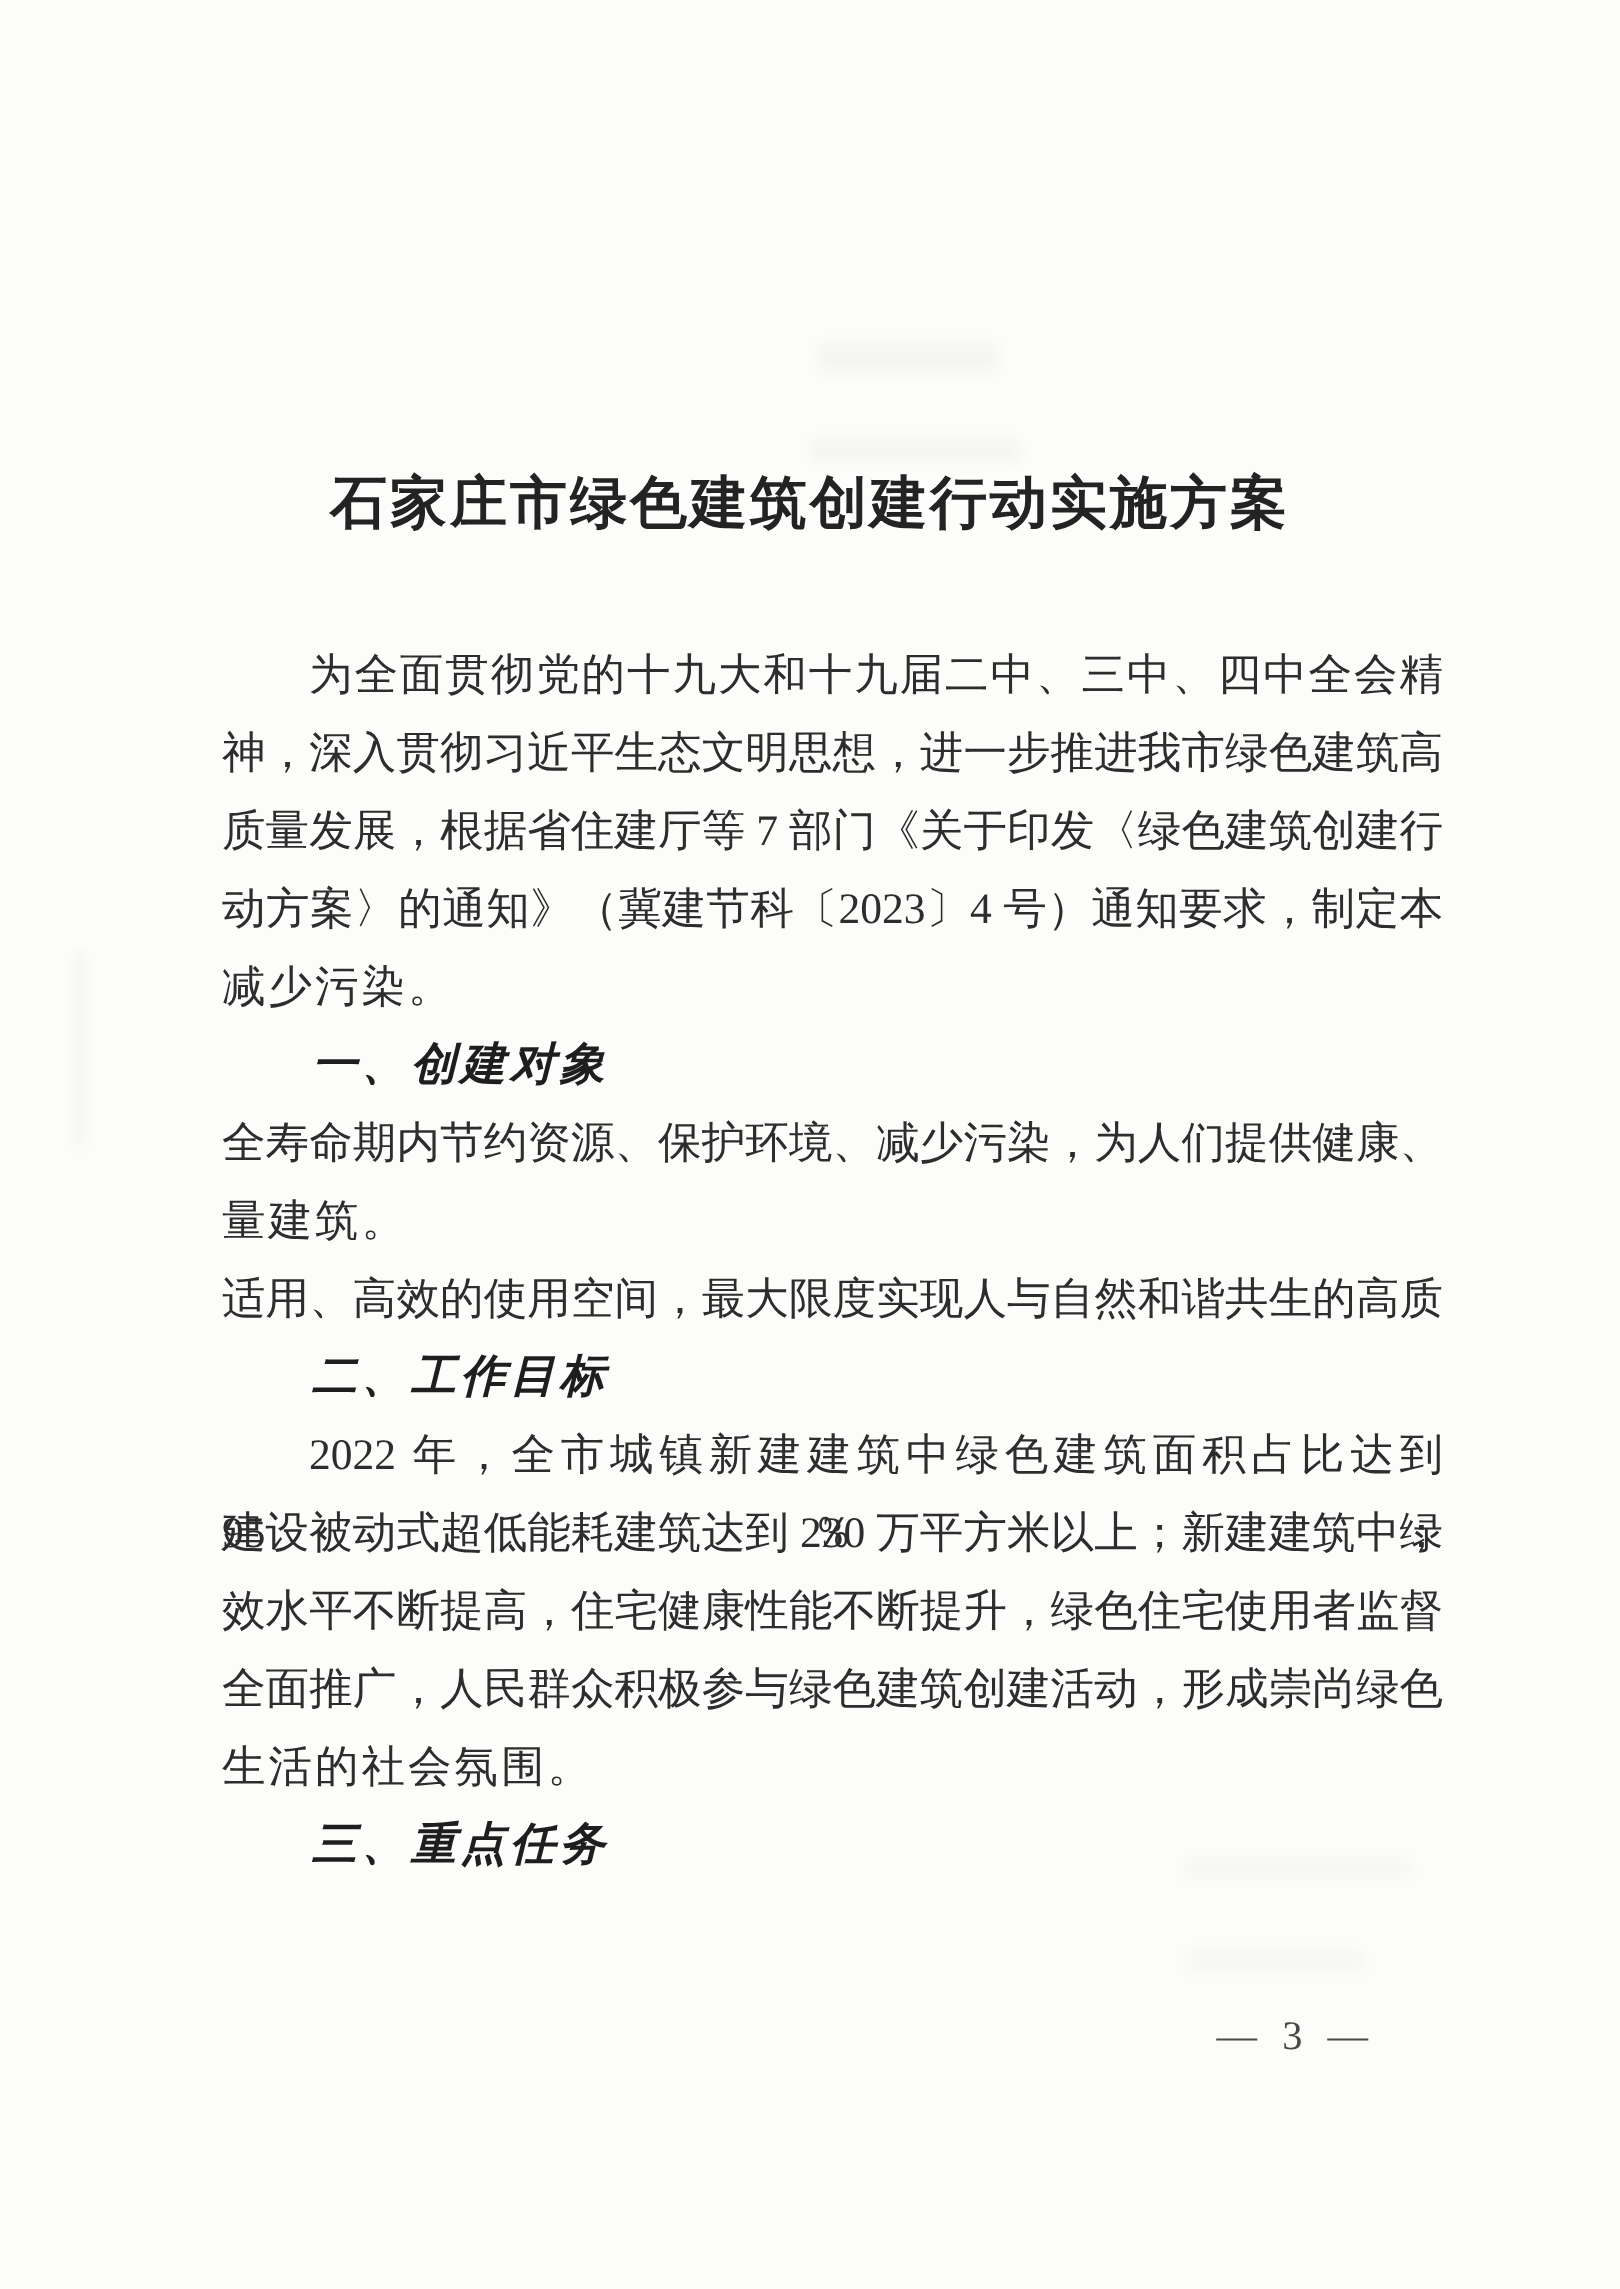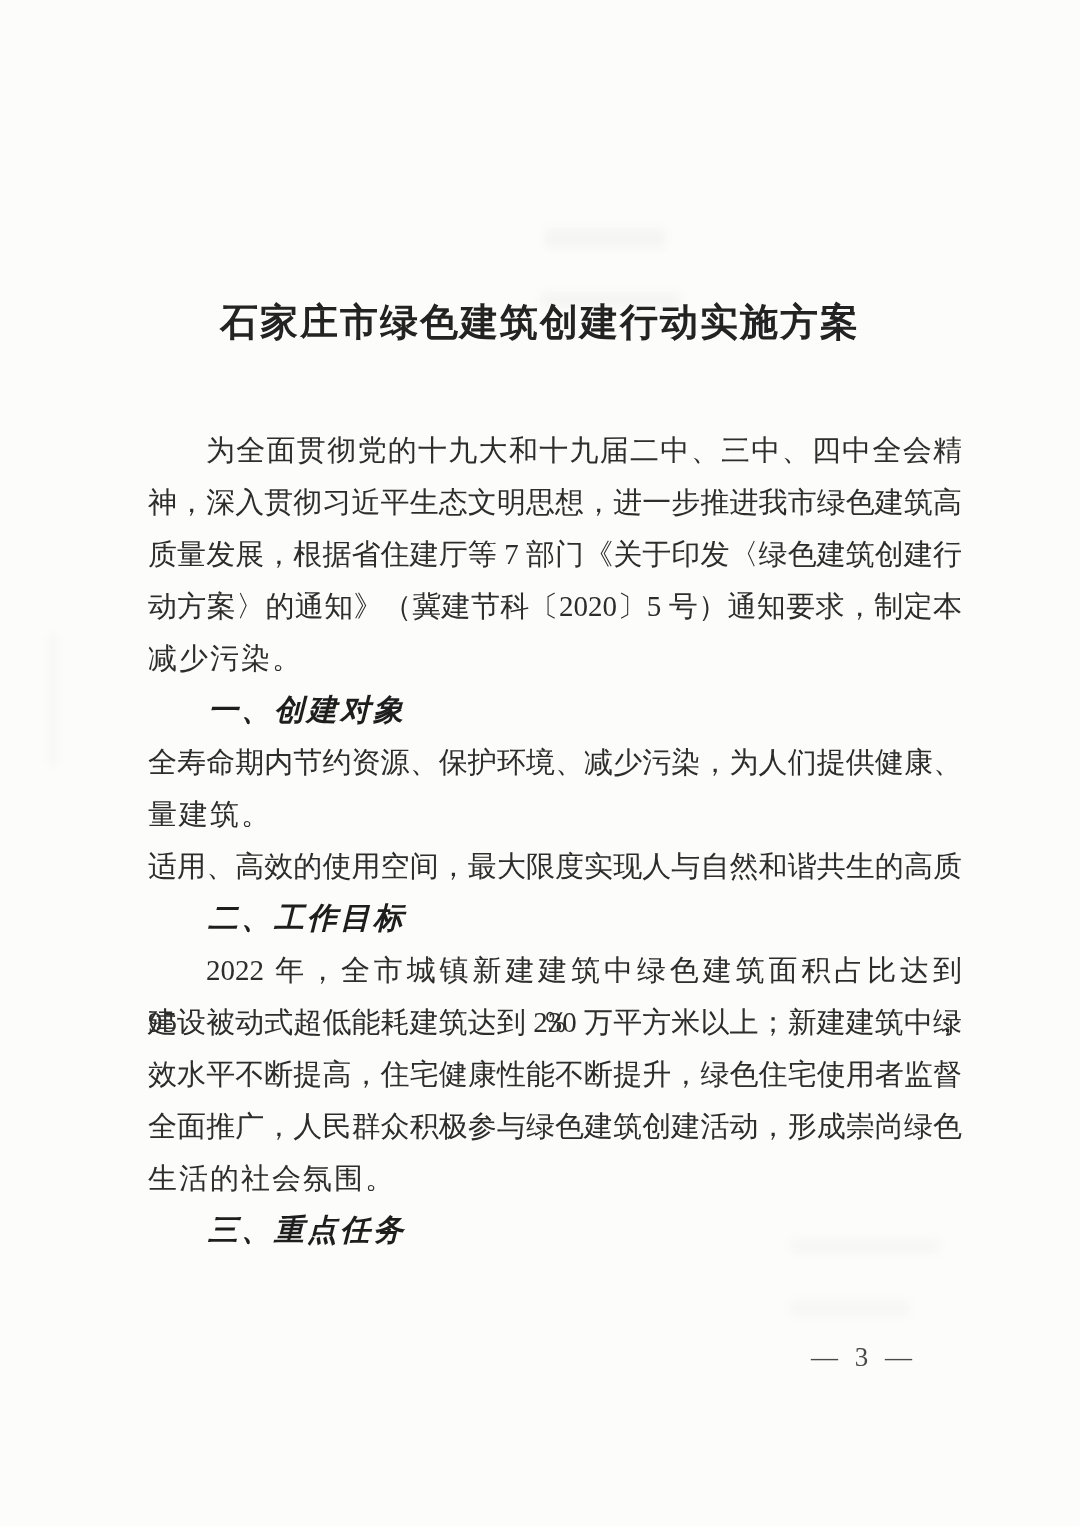--- a/index.html
+++ b/index.html
@@ -7,21 +7,21 @@
     position:relative;
     width:1080px;height:1526px;
     margin:0 auto;
     background:#fcfcfb;
     font-family:"Liberation Serif","DejaVu Serif",serif;
     color:#2d2d2d;
     overflow:hidden;
   }
   .doc-title{
     position:absolute;
-    top:297px;left:0;width:100%;
+    top:310px;left:0;width:100%;
     margin:0;
     text-align:center;
     font-size:38px;
     font-weight:700;
     letter-spacing:2px;
     color:#232323;
     font-family:"Liberation Serif","DejaVu Serif",serif;
   }
   .doc-body{
     position:absolute;
@@ -82,21 +82,21 @@
 <div class="page">
 
   <h1 class="doc-title">石家庄市绿色建筑创建行动实施方案</h1>
 
   <div class="doc-body">
 
     <p class="para">
       <span class="line full first">为全面贯彻党的十九大和十九届二中、三中、四中全会精</span>
       <span class="line full">神，深入贯彻习近平生态文明思想，进一步推进我市绿色建筑高</span>
       <span class="line full">质量发展，根据省住建厅等 7 部门《关于印发〈绿色建筑创建行</span>
-      <span class="line full">动方案〉的通知》（冀建节科〔2020〕5 号）通知要求，制定本</span>
+      <span class="line full">动方案〉的通知》（冀建节科〔2023〕4 号）通知要求，制定本</span>
       <span class="line last">减少污染。</span>
     </p>
 
     <h2 class="heading">一、创建对象</h2>
 
     <p class="para">
       <span class="line full">全寿命期内节约资源、保护环境、减少污染，为人们提供健康、</span>
       <span class="line last">量建筑。</span>
       <span class="line full">适用、高效的使用空间，最大限度实现人与自然和谐共生的高质</span>
     </p>

